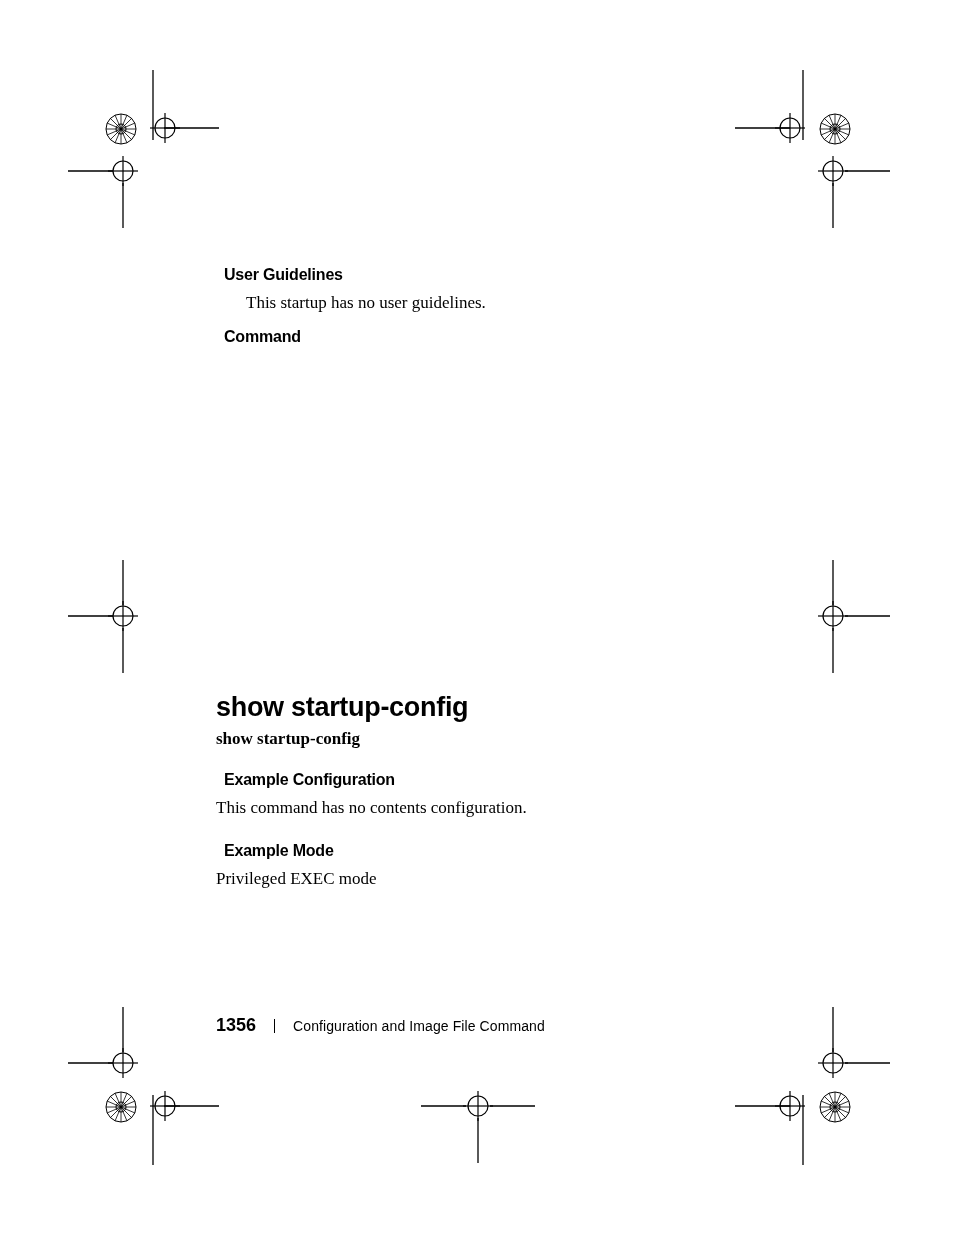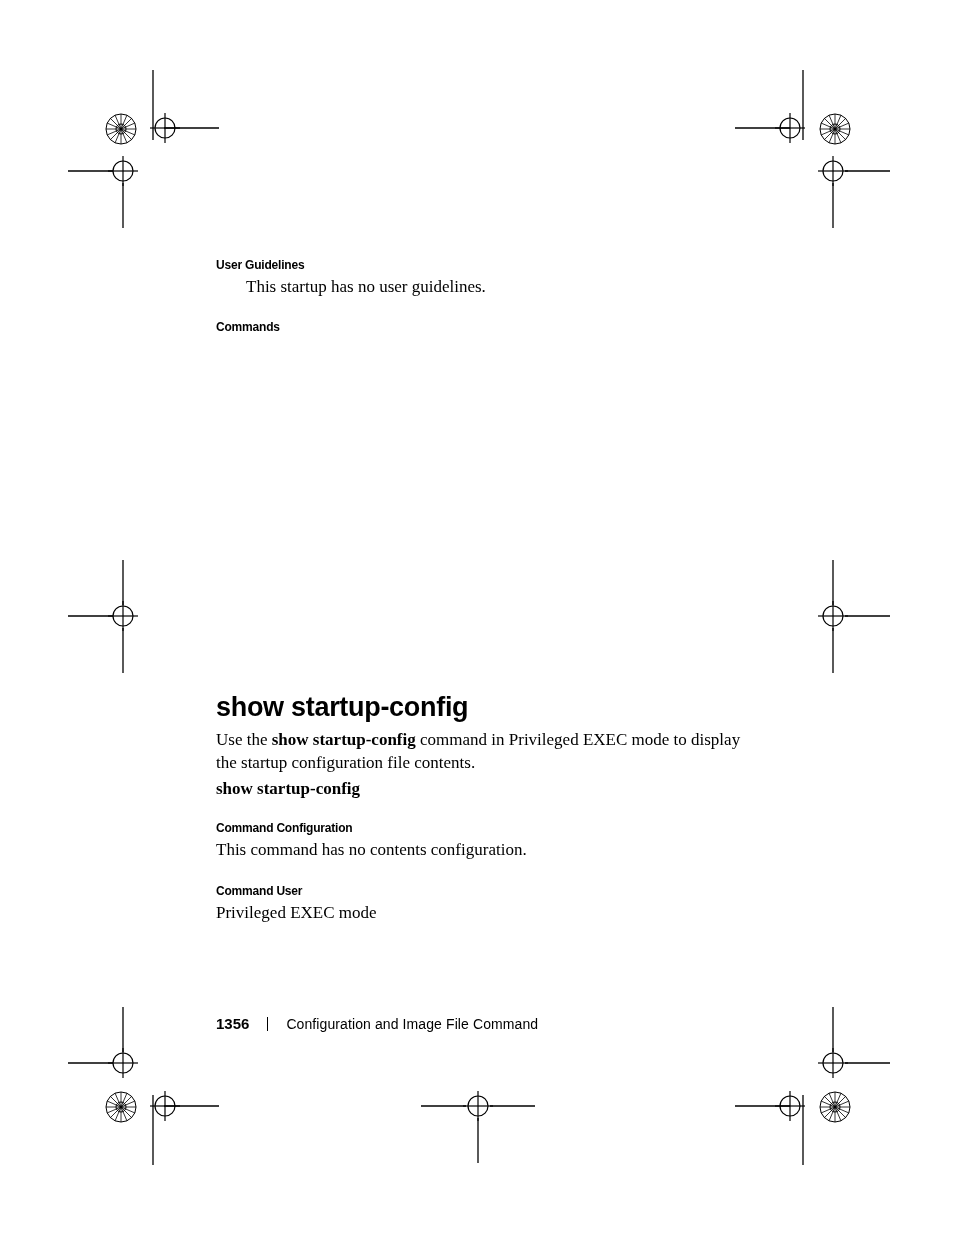--- a/index.html
+++ b/index.html
@@ -20,23 +20,23 @@
   }
   .content {
     position: absolute;
     left: 216px;
     top: 258px;
     width: 540px;
   }
   .sec-head {
     font-family: "Helvetica Neue", Helvetica, Arial, sans-serif;
     font-weight: 700;
-    font-size: 12px;
+    font-size: 16px;
     letter-spacing: -0.2px;
-    margin: 0;
+    margin: 8px;
   }
   .body-text {
     font-family: Georgia, "Times New Roman", serif;
     font-size: 17px;
     line-height: 1.35;
     margin: 4px 0 0 0;
   }
   .body-text.indent {
     padding-left: 30px;
   }
@@ -67,21 +67,21 @@
     position: absolute;
     left: 216px;
     top: 1015px;
     width: 540px;
     font-family: "Helvetica Neue", Helvetica, Arial, sans-serif;
     font-size: 14px;
     display: flex;
     align-items: center;
     gap: 18px;
   }
-  .footer .pnum { font-weight: 700; font-size: 15px; }
+  .footer .pnum { font-weight: 700; font-size: 18px; }
   .footer .sep {
     width: 1px; height: 14px; background: #000; display: inline-block;
   }
   .footer .chap { font-size: 14px; letter-spacing: 0.1px; }
 
   
   .mark { position: absolute; }
   .mark line, .mark circle, .mark path { stroke: #000; fill: none; }
 
   svg { display: block; }
@@ -376,35 +376,32 @@
   </div>
 
   <div class="content">
 
     <div id="b-user-guidelines" class="block">
       <p class="sec-head">User Guidelines</p>
       <p class="body-text indent">This startup has no user guidelines.</p>
     </div>
 
     <div id="b-example" class="block">
-      <p class="sec-head">Commands</p>
+      <p class="sec-head">Command</p>
     </div>
 
     <div id="b-cmd">
       <h2 class="cmd-title">show startup-config</h2>
-      <p class="body-text desc-para">
-        <span>Use the </span><span class="bold">show startup-config</span><span> command in Privileged EXEC mode to display the startup configuration file contents.</span>
-      </p>
 
       <p class="syntax-line">show startup-config</p>
 
-      <p class="sec-head" style="margin-top:22px;">Command Configuration</p>
+      <p class="sec-head" style="margin-top:22px;">Example Configuration</p>
       <p class="body-text">This command has no contents configuration.</p>
 
-      <p class="sec-head" style="margin-top:22px;">Command User</p>
+      <p class="sec-head" style="margin-top:22px;">Example Mode</p>
       <p class="body-text">Privileged EXEC mode</p>
     </div>
 
   </div>
 
   <div class="footer">
     <span class="pnum">1356</span>
     <span class="sep"></span>
     <span class="chap">Configuration and Image File Command</span>
   </div>

